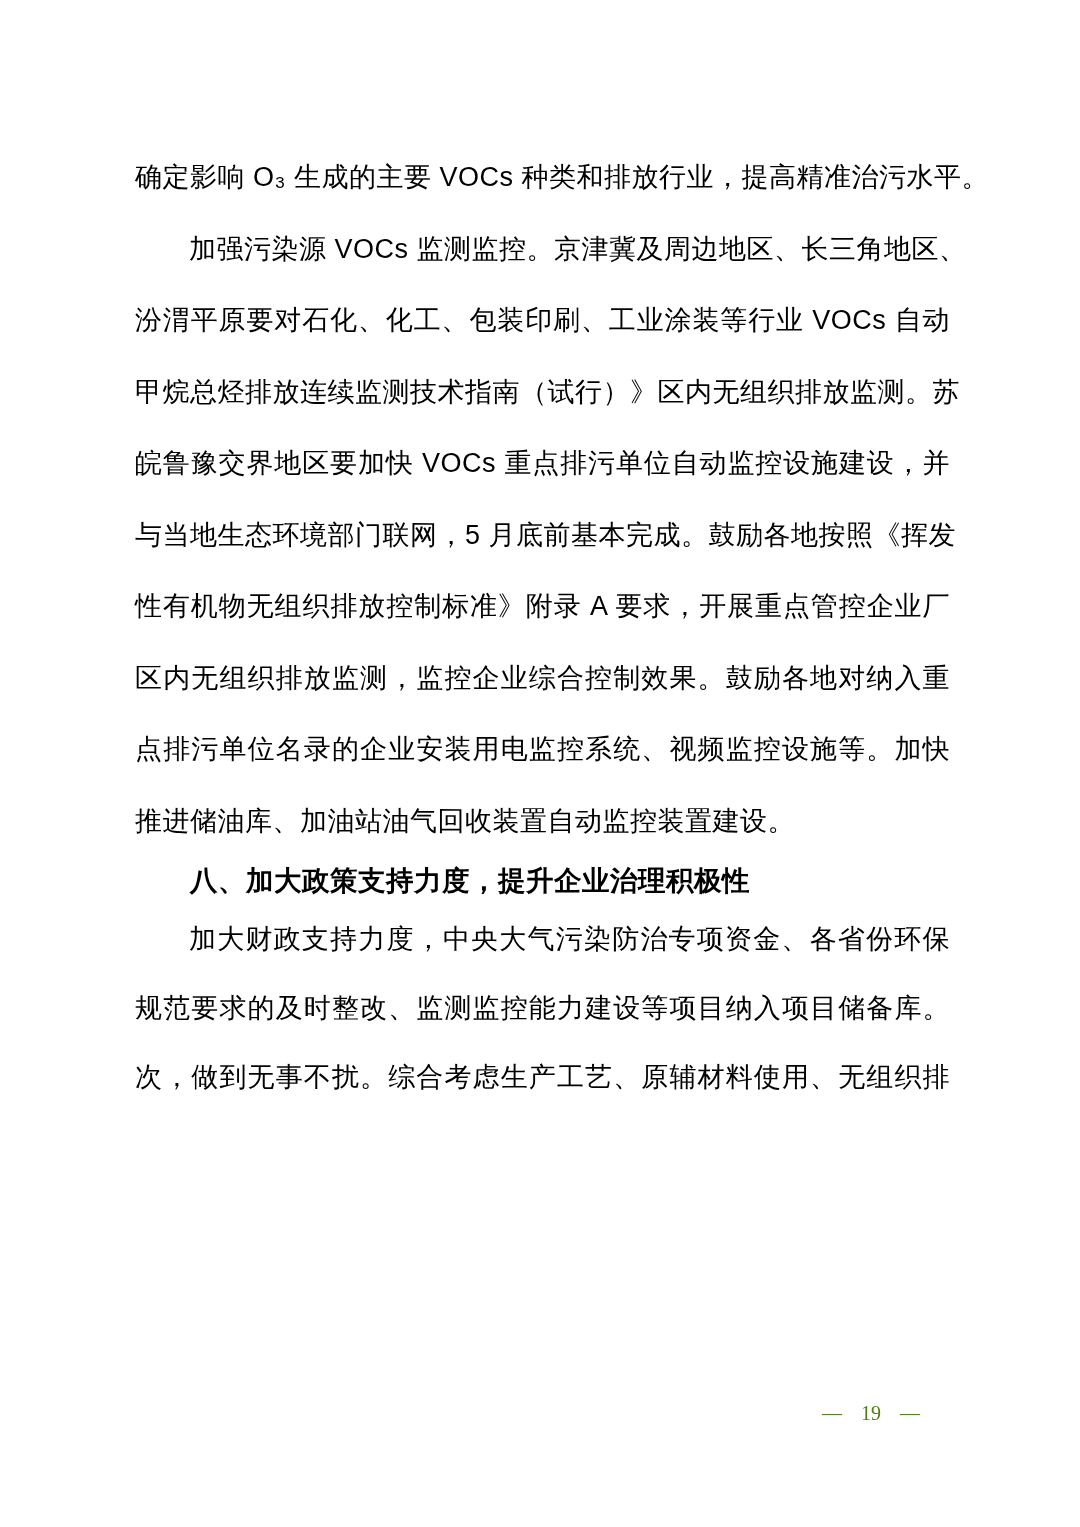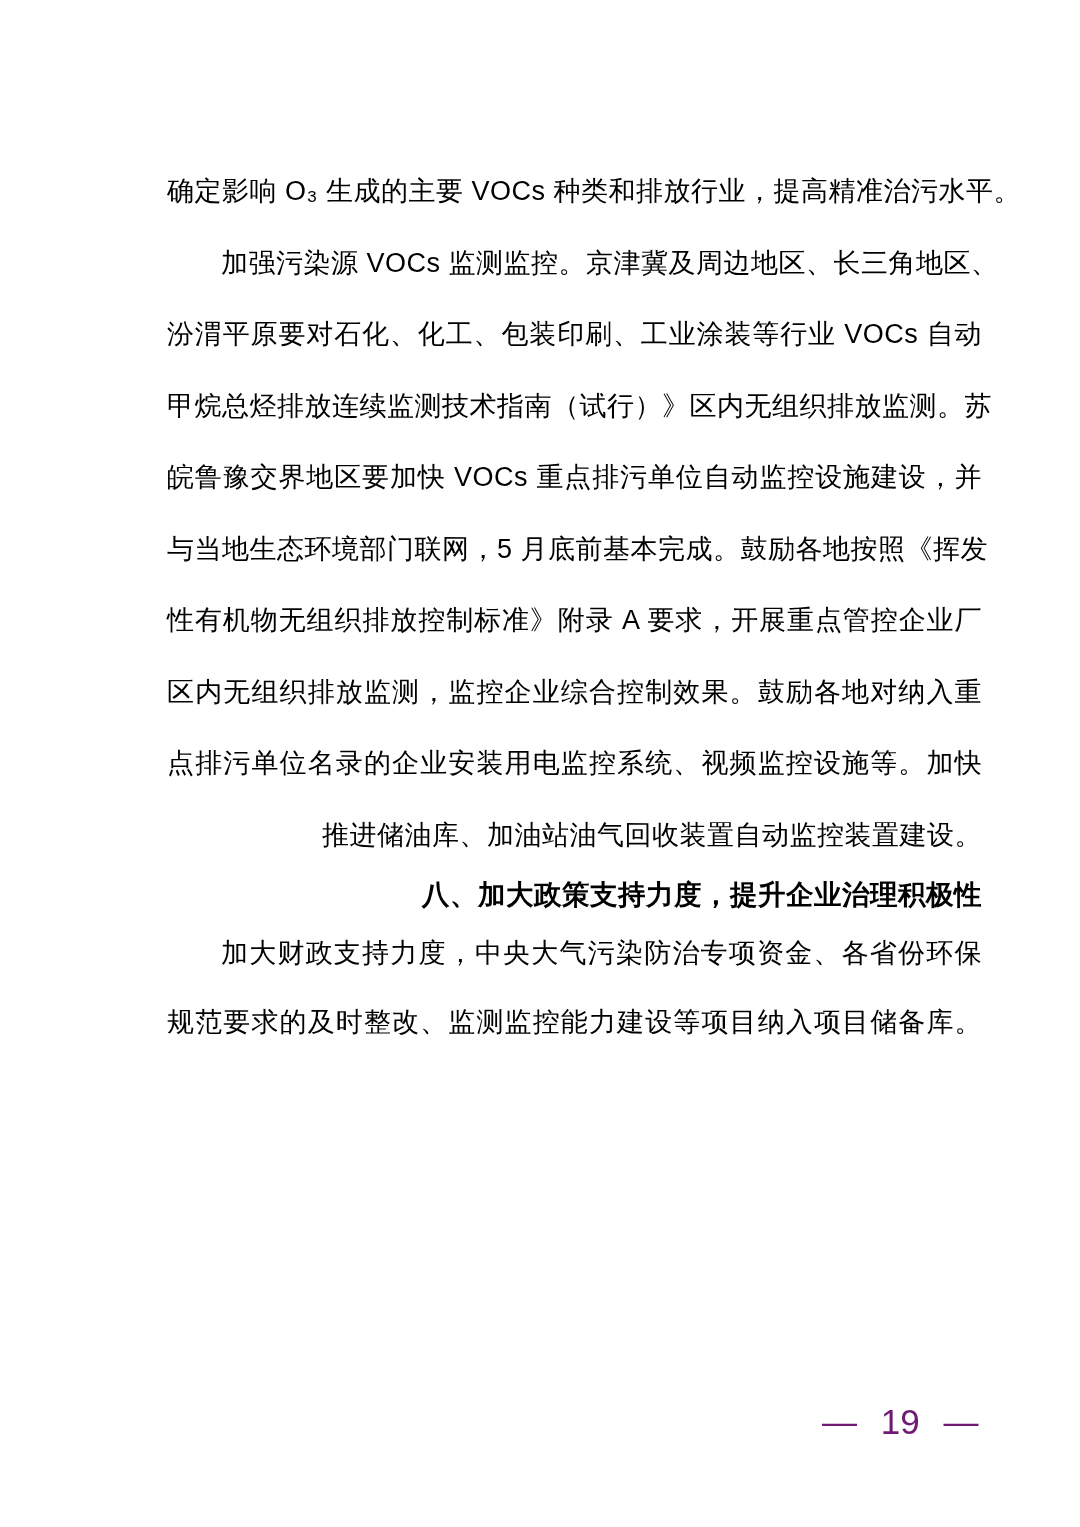--- a/index.html
+++ b/index.html
@@ -11,50 +11,49 @@
     position: relative;
     width: 1080px;
     height: 1527px;
     background: #ffffff;
     overflow: hidden;
     font-family: "Liberation Sans", sans-serif;
   }
   .textblock {
     position: absolute;
     left: 135px;
-    top: 156px;
+    top: 142px;
     width: 815px;
     color: #000000;
-    margin-left: 32px;
   }
   .line {
     font-size: 27px;
     color: #000000;
     white-space: nowrap;
     letter-spacing: 0.5px;
   }
-  .line.a { line-height: 71.5px; text-align: right; }
+  .line.a { line-height: 71.5px; }
   .line.b { line-height: 69px; }
   .just {
     text-align: justify;
     text-align-last: justify;
   }
-  .ind { text-indent: 2em; text-align: right; }
+  .ind { text-indent: 2em; }
   .heading {
     font-weight: bold;
     line-height: 48px;
     font-size: 27.5px;
   }
   .pagenum {
     position: absolute;
     left: 822px;
     top: 1402px;
-    font-family: Liberation Sans, sans-serif;
-    font-size: 35px;
-    color: #701a75;
+    font-family: Liberation Serif, serif;
+    font-size: 20px;
+    color: #4d7c0f;
     word-spacing: 14px;
     white-space: nowrap;
   }
 </style>
 </head>
 <body>
 
 <div class="page">
   <div class="textblock">
     <div class="line a just">确定影响 O₃ 生成的主要 VOCs 种类和排放行业，提高精准治污水平。</div>
@@ -63,15 +62,16 @@
     <div class="line a just">甲烷总烃排放连续监测技术指南（试行）》区内无组织排放监测。苏</div>
     <div class="line a just">皖鲁豫交界地区要加快 VOCs 重点排污单位自动监控设施建设，并</div>
     <div class="line a just">与当地生态环境部门联网，5 月底前基本完成。鼓励各地按照《挥发</div>
     <div class="line a just">性有机物无组织排放控制标准》附录 A 要求，开展重点管控企业厂</div>
     <div class="line a just">区内无组织排放监测，监控企业综合控制效果。鼓励各地对纳入重</div>
     <div class="line a just">点排污单位名录的企业安装用电监控系统、视频监控设施等。加快</div>
     <div class="line a">推进储油库、加油站油气回收装置自动监控装置建设。</div>
     <div class="line heading ind">八、加大政策支持力度，提升企业治理积极性</div>
     <div class="line b ind just">加大财政支持力度，中央大气污染防治专项资金、各省份环保</div>
     <div class="line b just">规范要求的及时整改、监测监控能力建设等项目纳入项目储备库。</div>
+    <div class="line b just">次，做到无事不扰。综合考虑生产工艺、原辅材料使用、无组织排</div>
   </div>
   <div class="pagenum">— 19 —</div>
 </div>
 
 </body></html>

